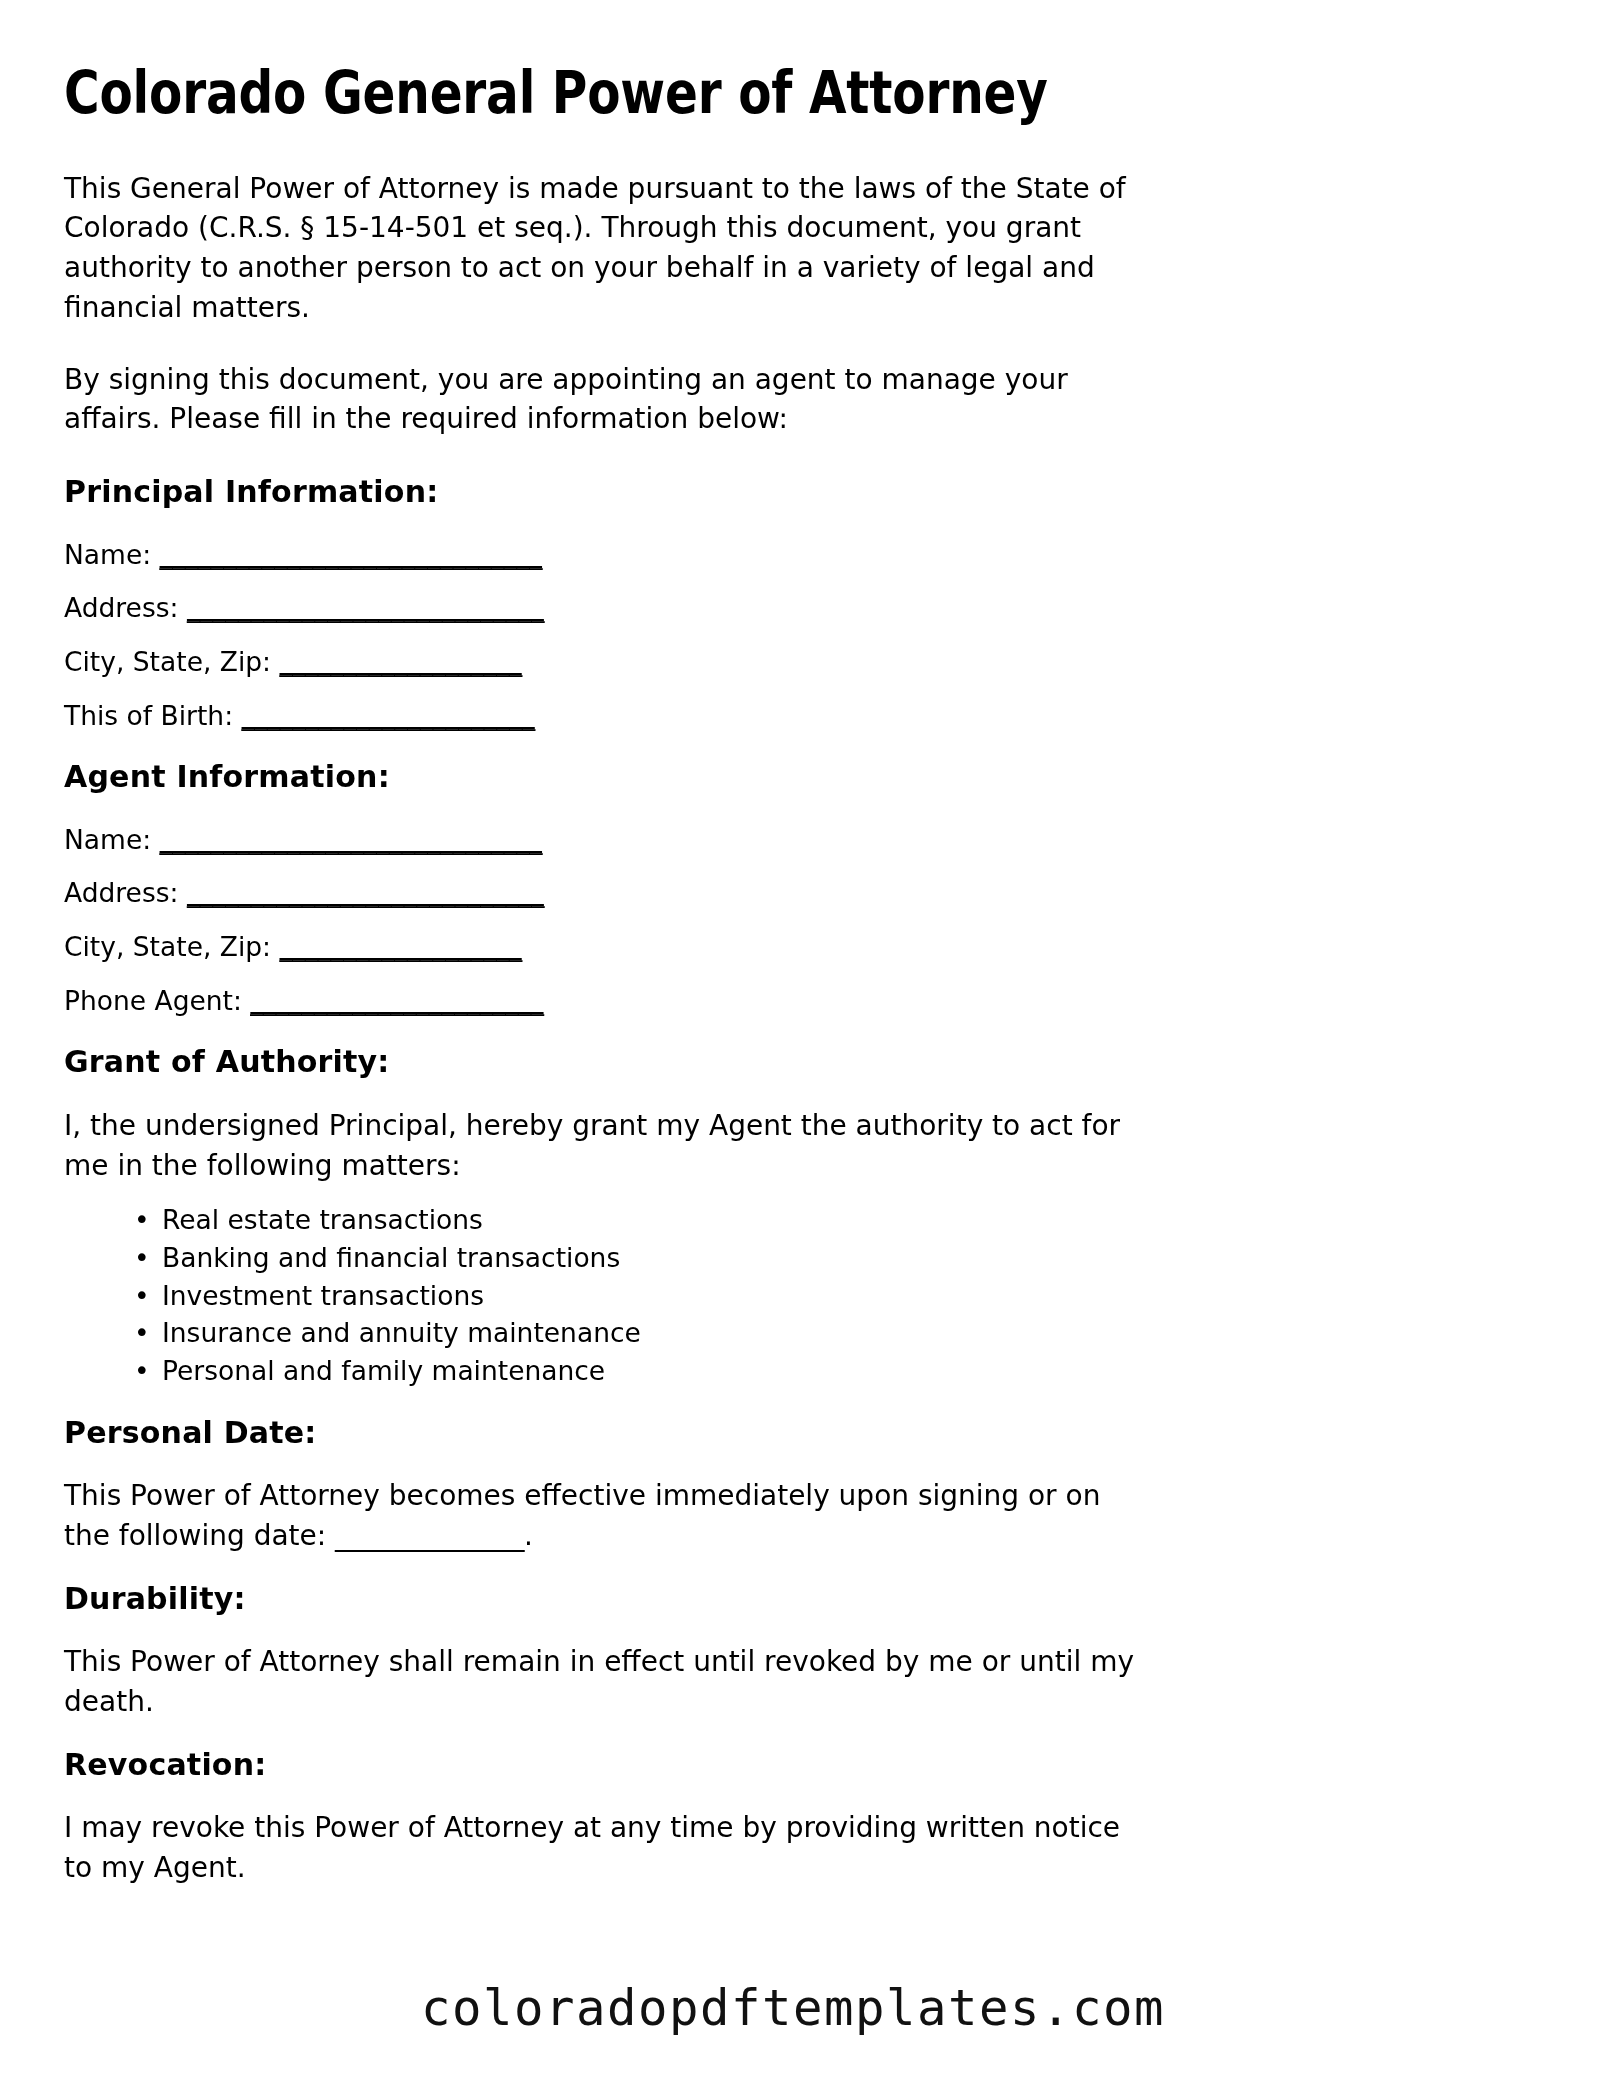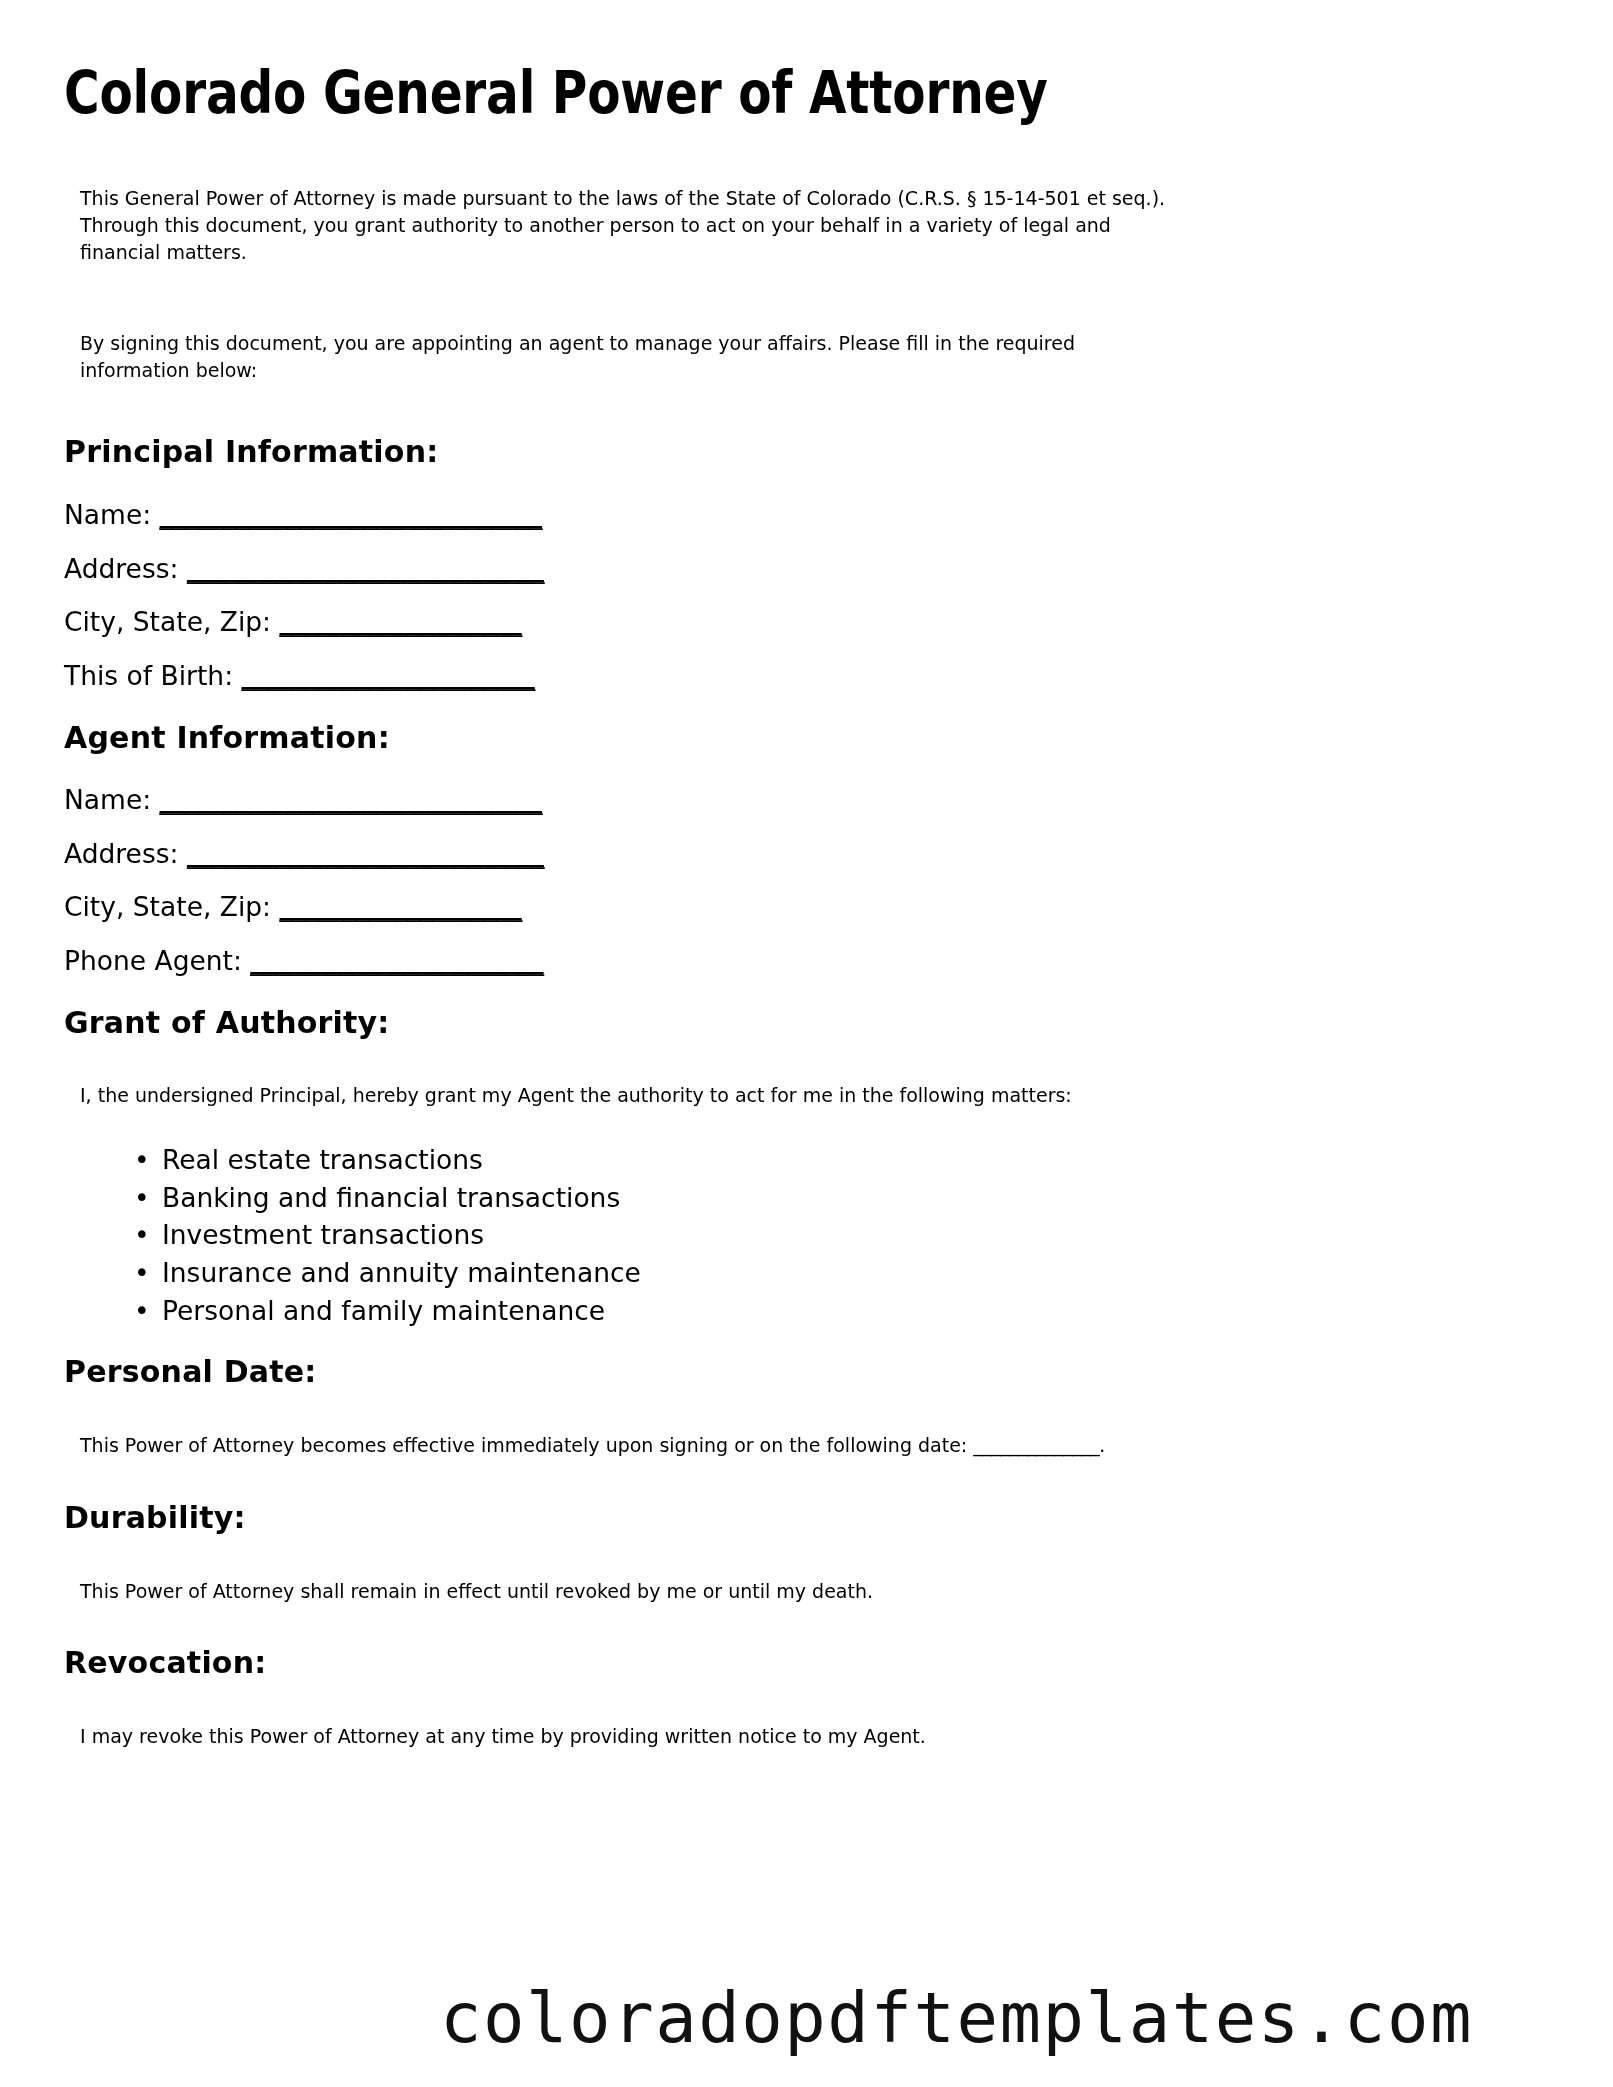--- a/index.html
+++ b/index.html
@@ -40,23 +40,23 @@
     line-height: 1.08;
     letter-spacing: -0.2px;
     margin: 0 0 0 0;
     white-space: nowrap;
     transform: scaleX(0.93);
     transform-origin: left center;
   }
 
   
   .para {
-    font-size: 19px;
-    line-height: 1.42;
-    margin: 16px;
+    font-size: 28px;
+    line-height: 1.42;
+    margin: 0;
     width: 1090px;
     text-align: left;
   }
 
   .gap-lg { height: 44px; }
   .gap-md { height: 32px; }
   .gap-sm { height: 22px; }
   .gap-xs { height: 16px; }
 
   
@@ -100,24 +100,24 @@
     left: -28px;
     top: 0;
   }
 
   
   .inline-blank { letter-spacing: -0.5px; }
 
   
   .watermark {
     position: absolute;
-    left: 440px;
+    left: 421px;
     top: 1984px;
     font-family: "DejaVu Sans Mono", "Liberation Mono", monospace;
-    font-size: 69px;
+    font-size: 49px;
     line-height: 1;
     letter-spacing: 1.5px;
     color: #111111;
     white-space: nowrap;
   }
 </style>
 </head>
 <body>
 
 <div class="page">

